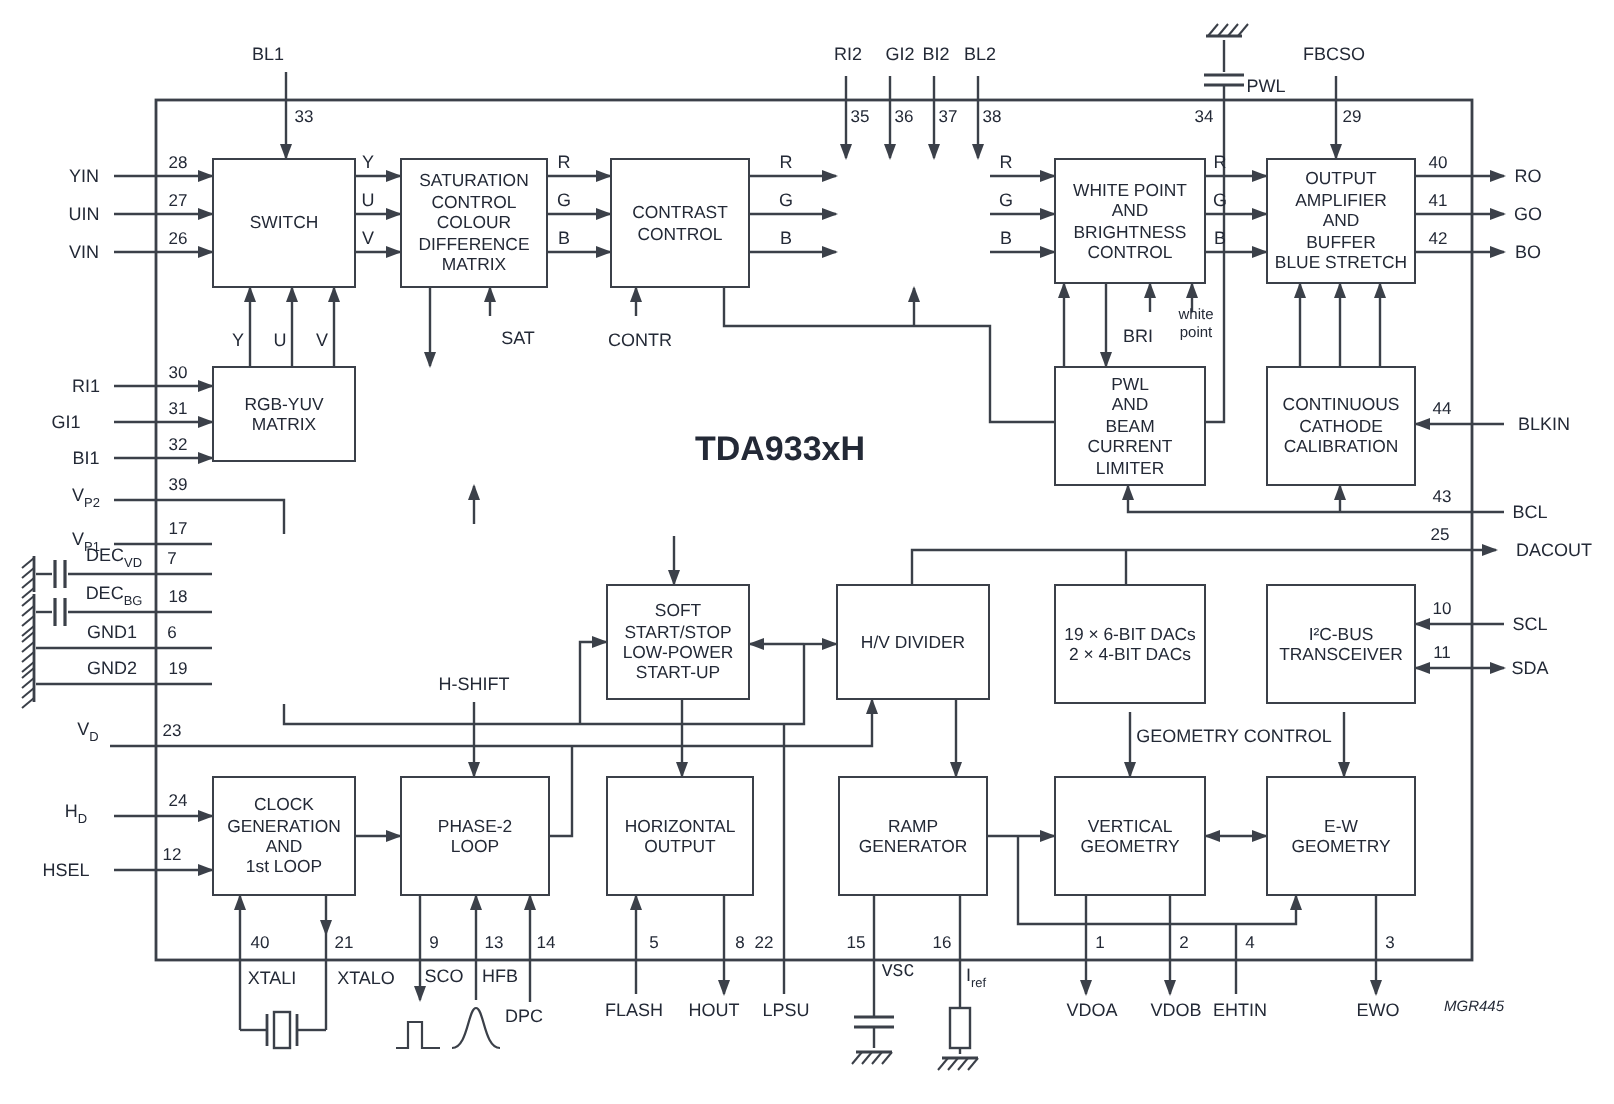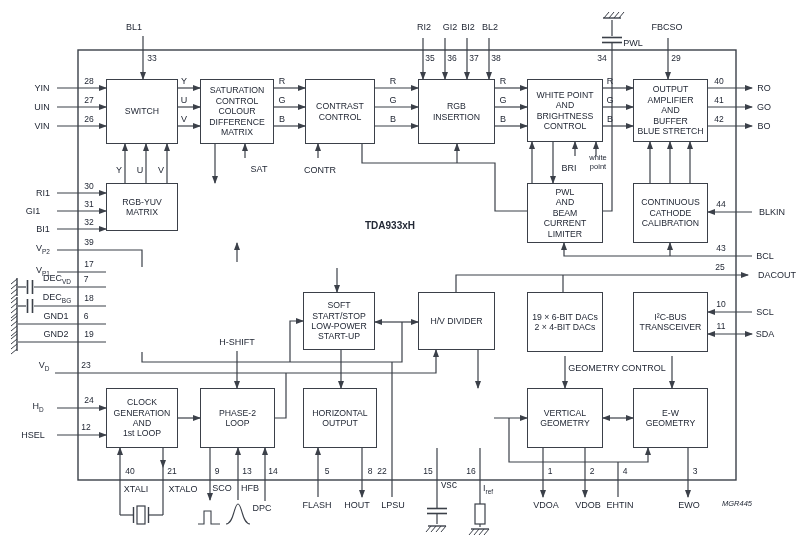--- a/index.html
+++ b/index.html
@@ -213,24 +213,20 @@
       <div>SATURATION</div>
       <div>CONTROL</div>
       <div>COLOUR</div>
       <div>DIFFERENCE</div>
       <div>MATRIX</div>
     </div>
     <div class="block" style="left: 305px; top: 79px; width: 70px; height: 65px;">
       <div>CONTRAST</div>
       <div>CONTROL</div>
     </div>
-    <div class="block" style="left: 418px; top: 79px; width: 77px; height: 65px;">
-      <div>RGB</div>
-      <div>INSERTION</div>
-    </div>
     <div class="block" style="left: 527px; top: 79px; width: 76px; height: 63px;">
       <div>WHITE POINT</div>
       <div>AND</div>
       <div>BRIGHTNESS</div>
       <div>CONTROL</div>
     </div>
     <div class="block" style="left: 633px; top: 79px; width: 75px; height: 63px;">
       <div>OUTPUT</div>
       <div>AMPLIFIER</div>
       <div>AND</div>
@@ -276,20 +272,24 @@
       <div>AND</div>
       <div>1st LOOP</div>
     </div>
     <div class="block" style="left: 200px; top: 388px; width: 75px; height: 60px;">
       <div>PHASE-2</div>
       <div>LOOP</div>
     </div>
     <div class="block" style="left: 303px; top: 388px; width: 74px; height: 60px;">
       <div>HORIZONTAL</div>
       <div>OUTPUT</div>
+    </div>
+    <div class="block" style="left: 419px; top: 388px; width: 75px; height: 60px;">
+      <div>RAMP</div>
+      <div>GENERATOR</div>
     </div>
     <div class="block" style="left: 527px; top: 388px; width: 76px; height: 60px;">
       <div>VERTICAL</div>
       <div>GEOMETRY</div>
     </div>
     <div class="block" style="left: 633px; top: 388px; width: 75px; height: 60px;">
       <div>E-W</div>
       <div>GEOMETRY</div>
     </div>
     <div class="lbl" style="left: 42px; top: 88px;"><span>YIN</span></div>
@@ -340,21 +340,21 @@
     <div class="lbl" style="left: 119px; top: 170px;"><span>Y</span></div>
     <div class="lbl" style="left: 140px; top: 170px;"><span>U</span></div>
     <div class="lbl" style="left: 161px; top: 170px;"><span>V</span></div>
     <div class="lbl" style="left: 259px; top: 169px;"><span>SAT</span></div>
     <div class="lbl" style="left: 320px; top: 170px;"><span>CONTR</span></div>
     <div class="lbl" style="left: 569px; top: 168px;"><span>BRI</span></div>
     <div class="lbl" style="left: 598px; top: 157px; font-size: 7.5px;"><span>white</span></div>
     <div class="lbl" style="left: 598px; top: 166px; font-size: 7.5px;"><span>point</span></div>
     <div class="lbl" style="left: 237px; top: 342px;"><span>H-SHIFT</span></div>
     <div class="lbl" style="left: 617px; top: 368px;"><span>GEOMETRY CONTROL</span></div>
-    <div class="lbl bold" style="left: 390px; top: 225px; font-size: 10px;"><span>TDA933xH</span></div>
+    <div class="lbl bold" style="left: 390px; top: 225px; font-size: 17px;"><span>TDA933xH</span></div>
     <div class="lbl" style="left: 136px; top: 489px;"><span>XTALI</span></div>
     <div class="lbl" style="left: 183px; top: 489px;"><span>XTALO</span></div>
     <div class="lbl" style="left: 222px; top: 488px;"><span>SCO</span></div>
     <div class="lbl" style="left: 250px; top: 488px;"><span>HFB</span></div>
     <div class="lbl" style="left: 262px; top: 508px;"><span>DPC</span></div>
     <div class="lbl" style="left: 317px; top: 505px;"><span>FLASH</span></div>
     <div class="lbl" style="left: 357px; top: 505px;"><span>HOUT</span></div>
     <div class="lbl" style="left: 393px; top: 505px;"><span>LPSU</span></div>
     <div class="lbl" style="left: 449px; top: 486px; font-family: Liberation Mono, monospace;"><span>VSC</span></div>
     <div class="lbl" style="left: 488px; top: 489px;"><span>I</span><sub>ref</sub></div>

